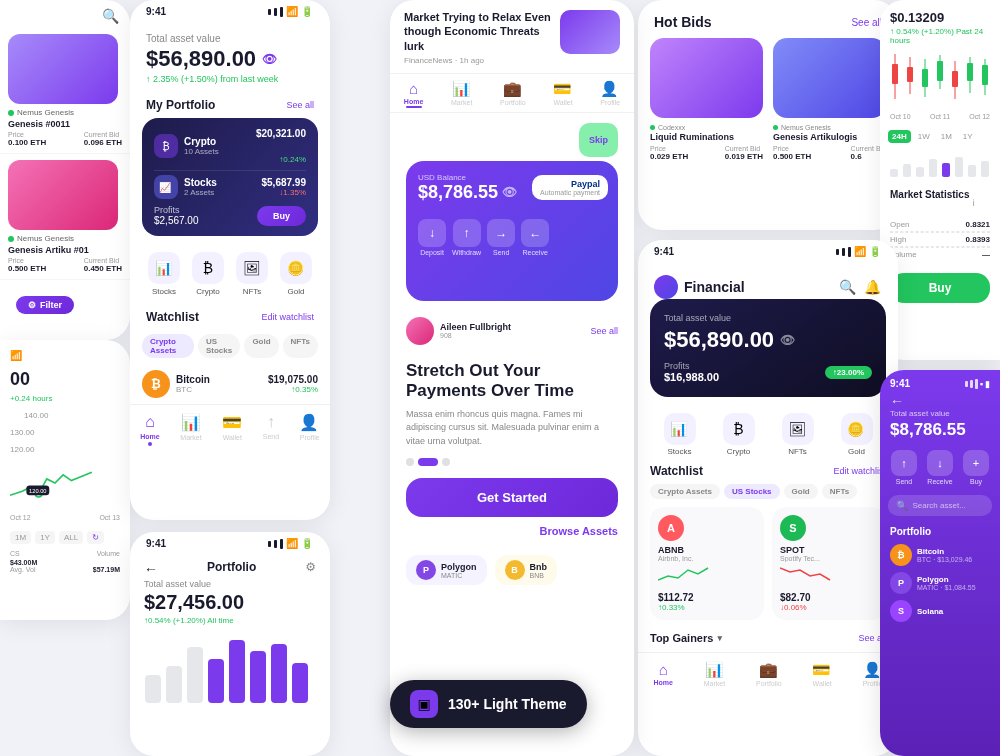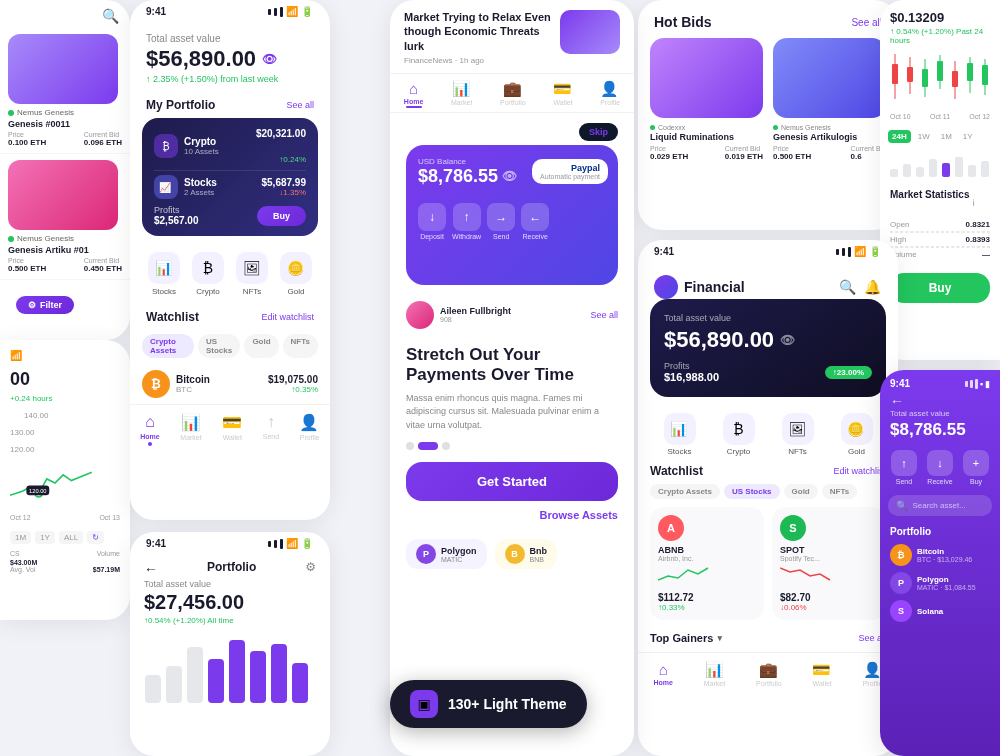--- a/index.html
+++ b/index.html
@@ -402,21 +402,21 @@
       <div style="text-align:right;">
         <div class="pc-value">$5,687.99</div>
         <div class="pc-change-neg">
           <span>↓</span><span>1.35%</span>
         </div>
       </div>
     </div>
     <div class="pc-bottom">
       <div>
         <div class="pc-profits">Profits</div>
-        <div style="color:white; font-size:10px; font-weight:700;text-align:right;">$2,567.00</div>
+        <div style="color:white; font-size:10px; font-weight:400;text-align:right;">$2,567.00</div>
       </div>
       <button class="buy-btn">Buy</button>
     </div>
   </div>
 
   <div class="quick-actions">
     <div class="qa-item">
       <div class="qa-icon">📊</div>
       <span class="qa-label">Stocks</span>
     </div>
@@ -636,21 +636,21 @@
       <span style="font-size:7px; color:#ccc;">Wallet</span>
     </div>
     <div style="display:flex; flex-direction:column; align-items:center; gap:1px;">
       <span style="font-size:15px; color:#ccc;">👤</span>
       <span style="font-size:7px; color:#ccc;">Profile</span>
     </div>
   </div>
 
   <div style="margin:10px 16px; position:relative;">
     <div style="display:flex; justify-content:flex-end; margin-bottom:4px;">
-      <button style="background:#0f172a; color:#7c3aed; border:none; border-radius:10px; padding:4px 10px; font-size:9px; font-weight:700; cursor:pointer;">Skip</button>
+      <button style="background:#86efac; color:#7c3aed; border:none; border-radius:10px; padding:12px 10px; font-size:9px; font-weight:700; cursor:pointer;">Skip</button>
     </div>
 
     <div style="background:linear-gradient(135deg,#7c3aed,#4f46e5); border-radius:18px; padding:12px; color:white; position:relative; min-height:140px;">
       <div style="font-size:8px; color:rgba(255,255,255,0.7);">USD Balance</div>
       <div style="font-size:18px; font-weight:800; display:flex; align-items:center; gap:4px; margin-bottom:4px;">
         <span>$8,786.55</span>
         <span style="font-size:12px; color:rgba(255,255,255,0.6);">👁</span>
       </div>
 
       <div style="position:absolute; right:10px; top:14px; background:white; border-radius:10px; padding:4px 8px; text-align:right;">

